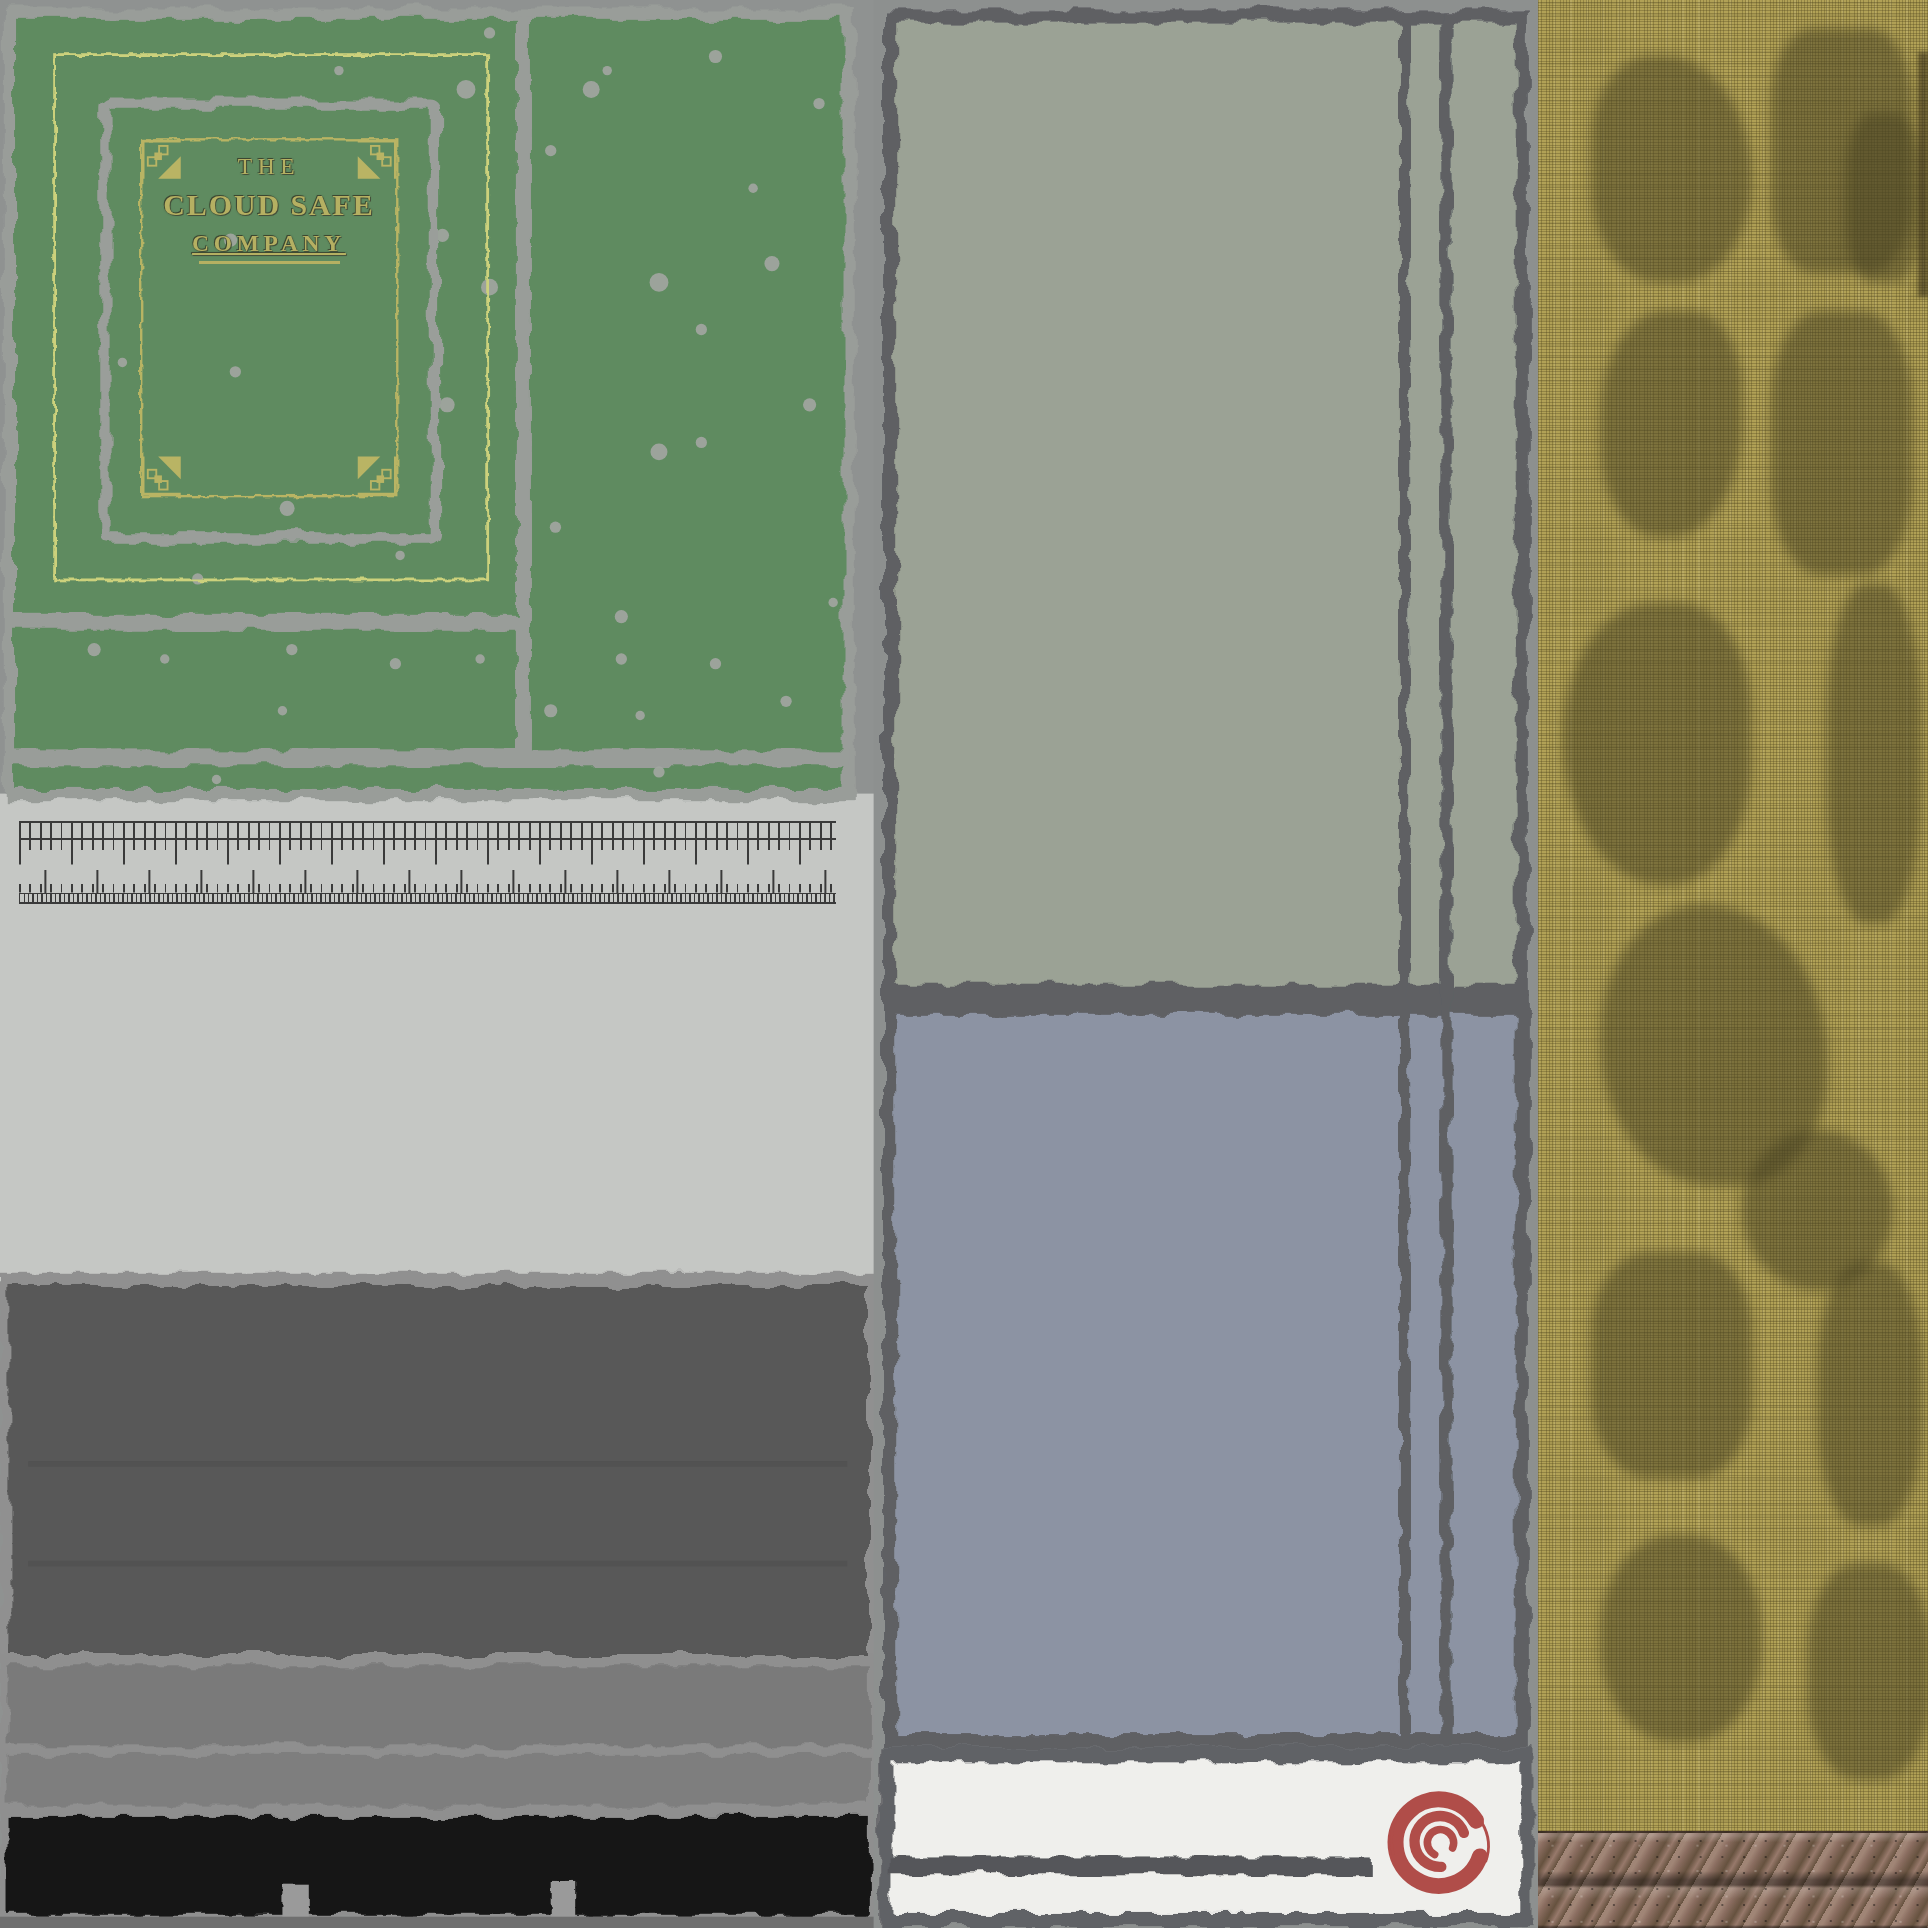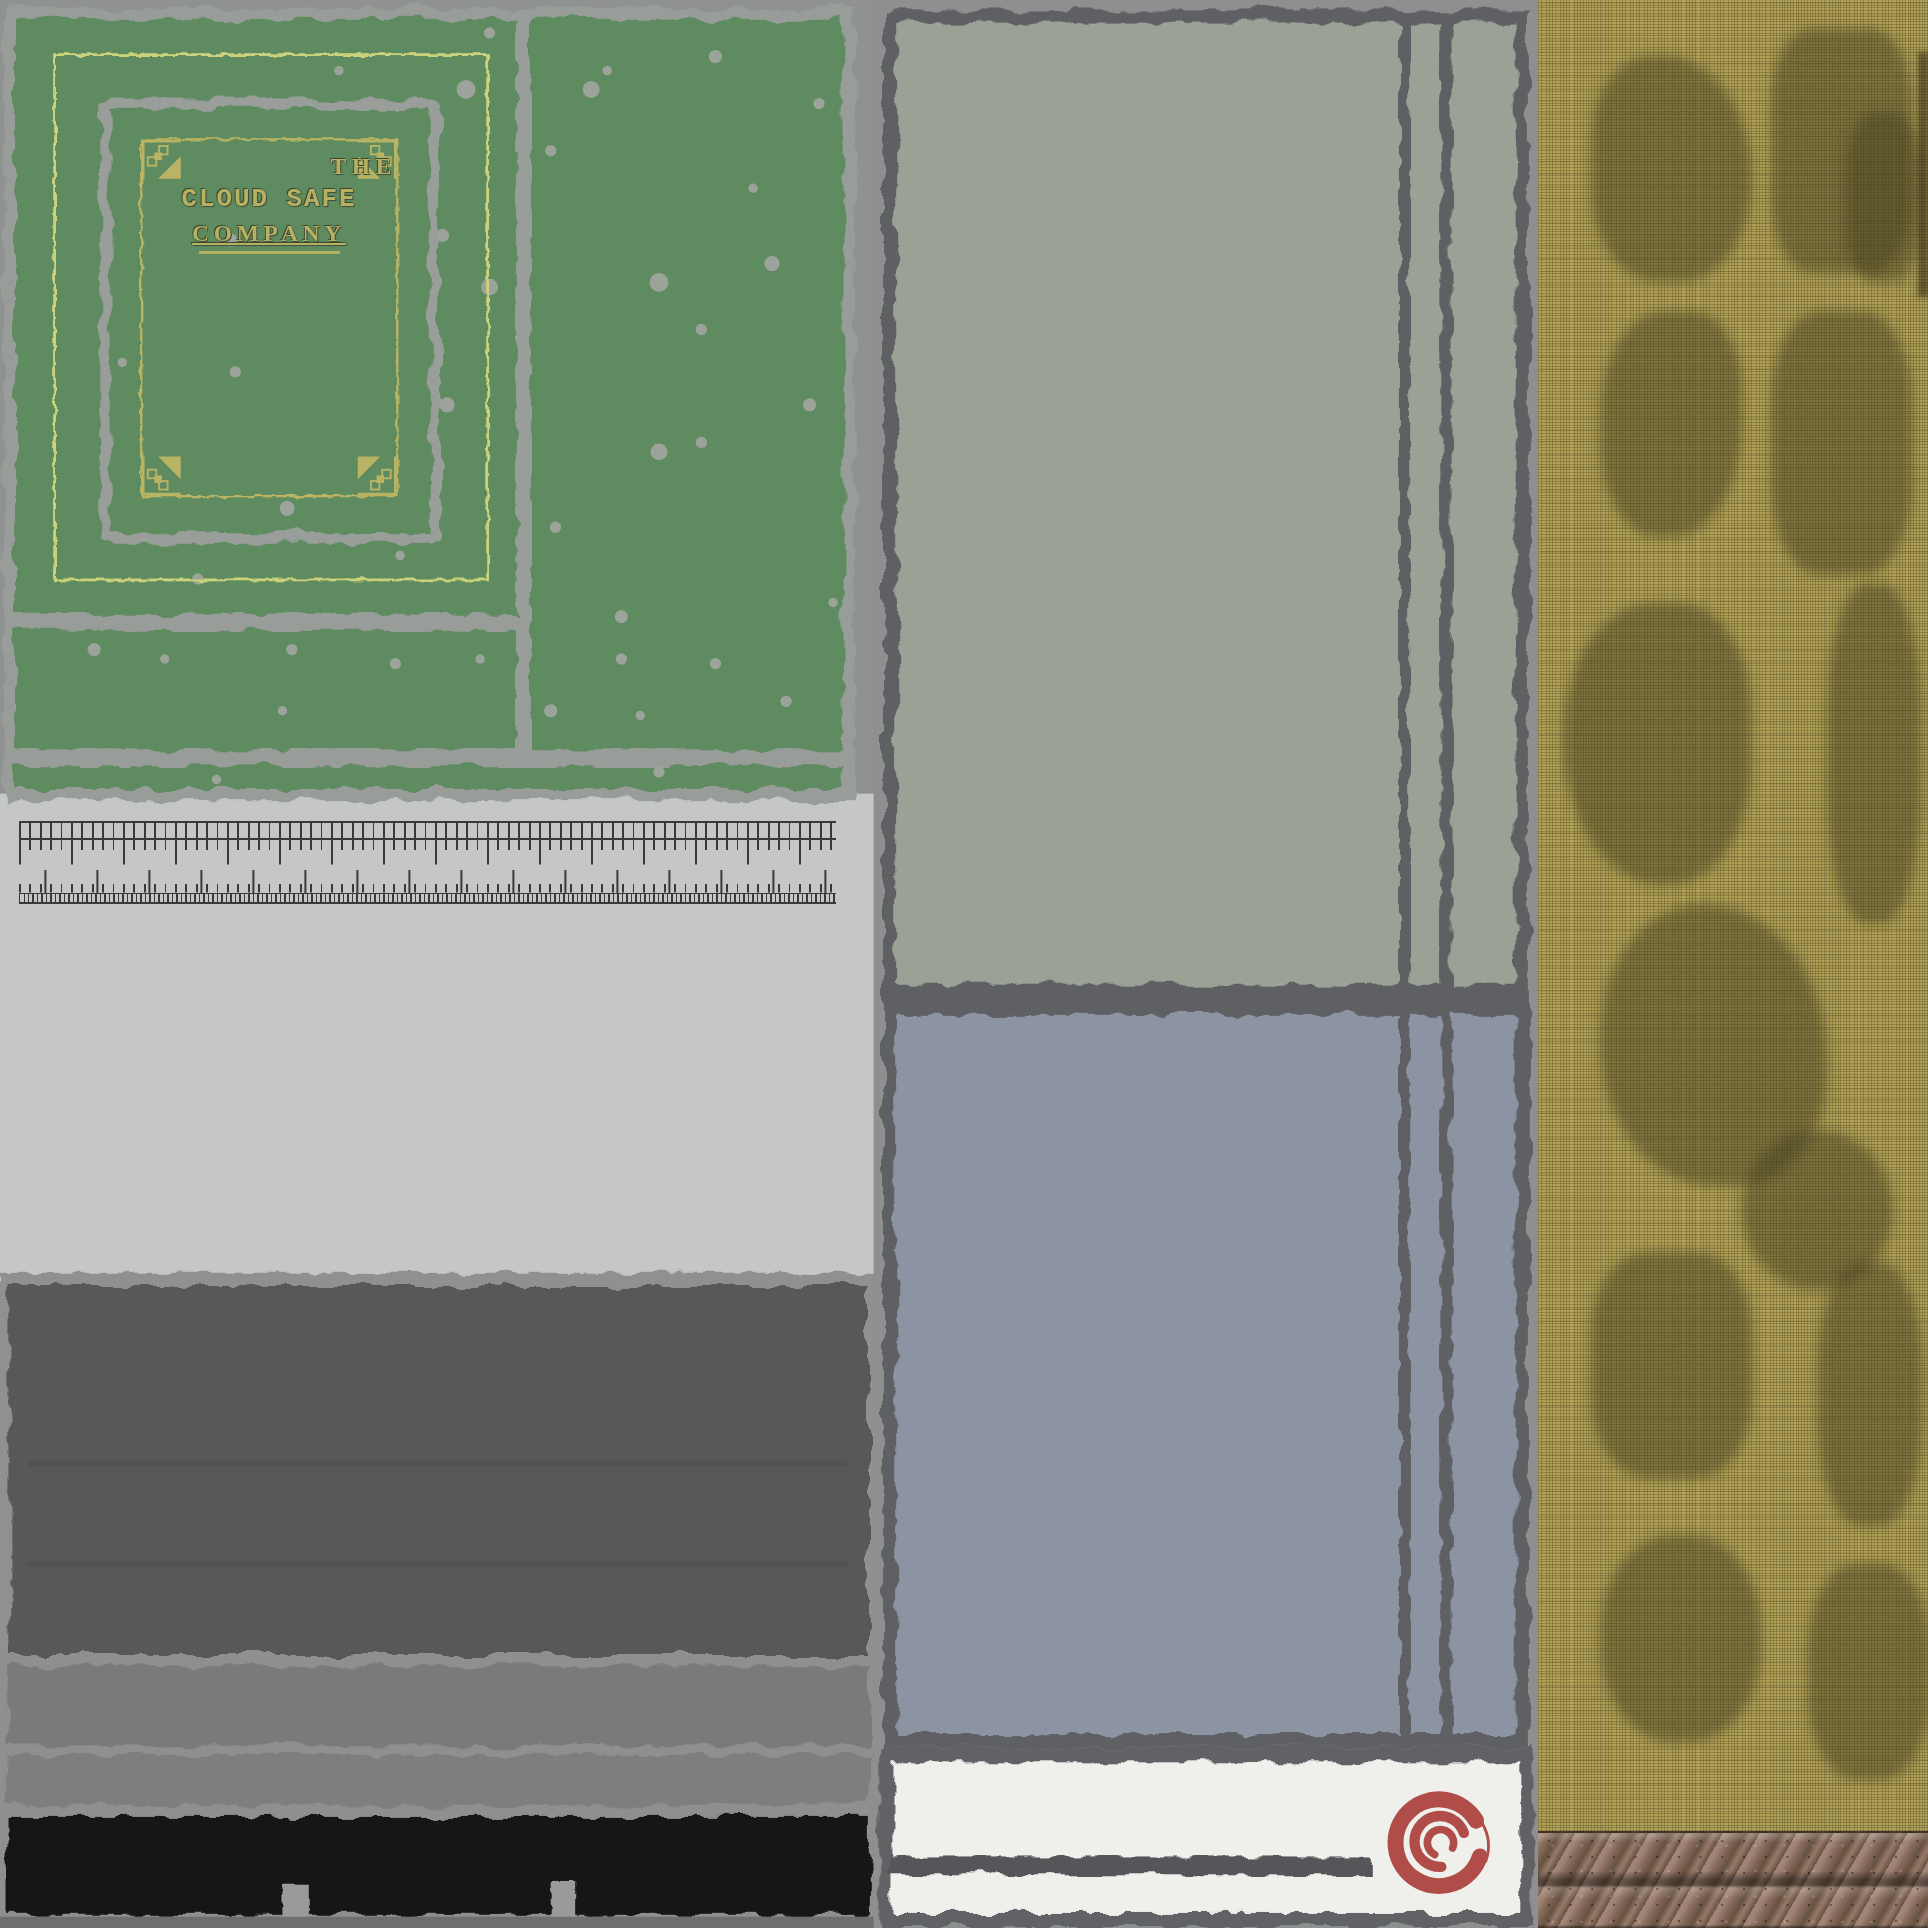--- a/index.html
+++ b/index.html
@@ -4,22 +4,22 @@
 <style>
   html,body{margin:0;padding:0;background:#8f9291;}
   #atlas{position:relative;width:1928px;height:1928px;overflow:hidden;background:#8f9291;
          font-family:"Liberation Serif", serif;}
   #panels{position:absolute;left:0;top:0;width:1928px;height:1928px;}
 
   
   .cover-title{position:absolute;left:141px;top:154px;width:256px;text-align:center;
     color:#b5b062;
     text-shadow:0.9px 0.9px 0 #45503a,-0.9px -0.9px 0 #3c4731,0 0 1.9px rgba(45,55,30,.8);}
-  .cover-title .l1{font-size:23.5px;font-weight:bold;letter-spacing:5.6px;line-height:24.5px;text-align:right;}
-  .cover-title .l2{font-size:26px;font-weight:bold;letter-spacing:1.9px;line-height:41px;font-family:Liberation Mono, monospace;}
+  .cover-title .l1{font-size:23.5px;font-weight:normal;letter-spacing:5.6px;line-height:24.5px;}
+  .cover-title .l2{font-size:30px;font-weight:bold;letter-spacing:1.9px;line-height:51px;}
   .cover-title .l3{font-size:23.5px;font-weight:bold;letter-spacing:4.7px;line-height:26px;text-decoration:underline;}
   .cover-title .underline{display:block;width:141px;height:0;margin:5.6px auto 0;
     border-bottom:3.8px solid #b5b062;}
 
   
   .page-rulers{position:absolute;left:19px;top:821px;width:817px;}
   .ruler-comb-top{height:19px;border-top:2.8px solid #3a3a3a;border-bottom:2.8px solid #3a3a3a;
     background:repeating-linear-gradient(90deg,#3a3a3a 0 1.9px,transparent 1.9px 10.4px);}
   .ruler-hang{height:24.5px;
     background-image:

